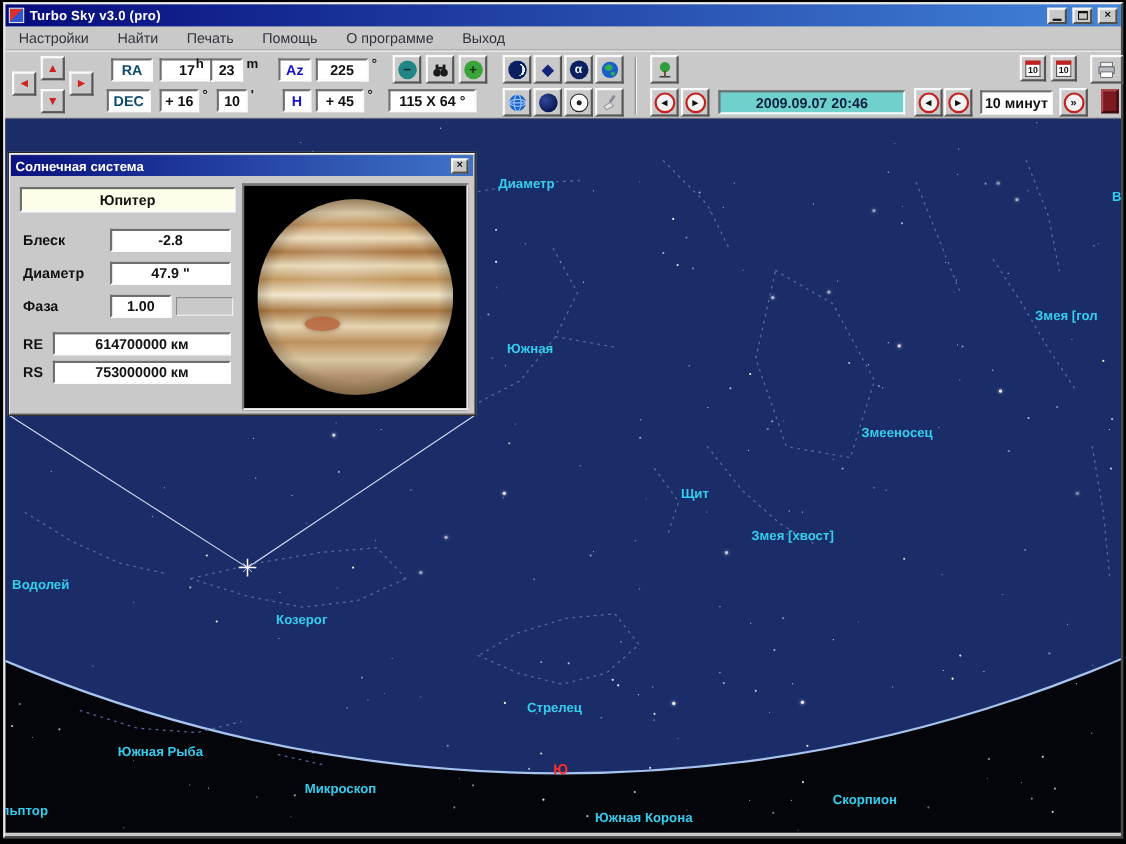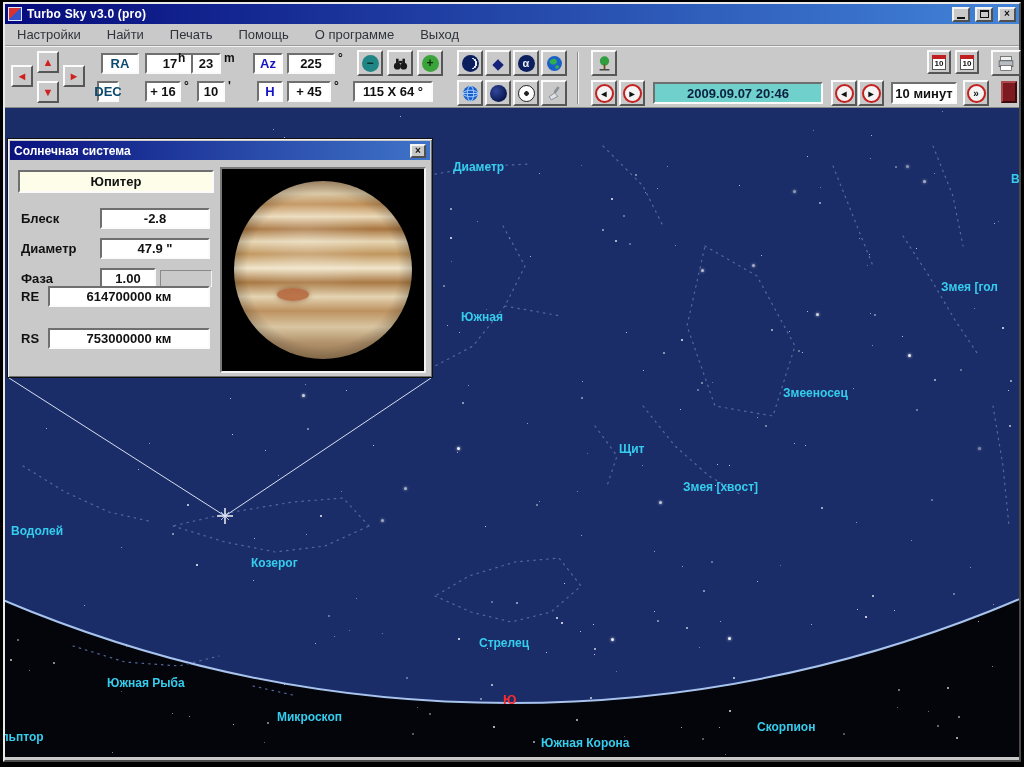--- a/index.html
+++ b/index.html
@@ -137,21 +137,21 @@
     <button class="abs btn" style="left:58px;top:18px;width:22px;height:22px">
         <span class="arrow-glyph">►</span>
       </button>
 
     <span class="abs sunken lbl-red" style="left:96px;top:6px;width:38px;height:21px">RA</span>
     <span class="abs sunken" style="left:140px;top:6px;width:50px;height:21px">17</span>
     <span class="abs unit" style="left:173px;top:4px">h</span>
     <span class="abs sunken" style="left:186px;top:6px;width:30px;height:21px">23</span>
     <span class="abs unit" style="left:219px;top:4px">m</span>
 
-    <span class="abs sunken lbl-red" style="left:92px;top:34px;width:22px;height:21px">DEC</span>
+    <span class="abs sunken lbl-red" style="left:92px;top:34px;width:40px;height:21px">DEC</span>
     <span class="abs sunken" style="left:140px;top:34px;width:36px;height:21px">+ 16</span>
     <span class="abs unit" style="left:179px;top:32px">°</span>
     <span class="abs sunken" style="left:192px;top:34px;width:28px;height:21px">10</span>
     <span class="abs unit" style="left:223px;top:32px">'</span>
 
     <span class="abs sunken lbl-blue" style="left:248px;top:6px;width:30px;height:21px">Az</span>
     <span class="abs sunken" style="left:282px;top:6px;width:48px;height:21px">225</span>
     <span class="abs unit" style="left:333px;top:4px">°</span>
 
     <span class="abs sunken lbl-blue" style="left:252px;top:34px;width:26px;height:21px">H</span>
@@ -575,21 +575,21 @@
             </div>
             <div class="fld-row" style="top: 76px;">
               <span class="fld-label">Диаметр</span>
               <span class="fld-box sunken">47.9 "</span>
             </div>
             <div class="fld-row has-extra" style="top: 106px;">
               <span class="fld-label">Фаза</span>
               <span class="fld-box sunken">1.00</span>
               <span class="fld-extra"></span>
             </div>
-            <div class="fld-row wide" style="top: 124px; padding-left: 47px;">
+            <div class="fld-row wide" style="top: 140px; padding-left: 47px;">
               <span class="fld-label">RE</span>
               <span class="fld-box sunken">614700000 км</span>
             </div>
             <div class="fld-row wide" style="top: 166px;">
               <span class="fld-label">RS</span>
               <span class="fld-box sunken">753000000 км</span>
             </div>
           </div>
         <div class="photo">
           <div class="jupiter"></div>

